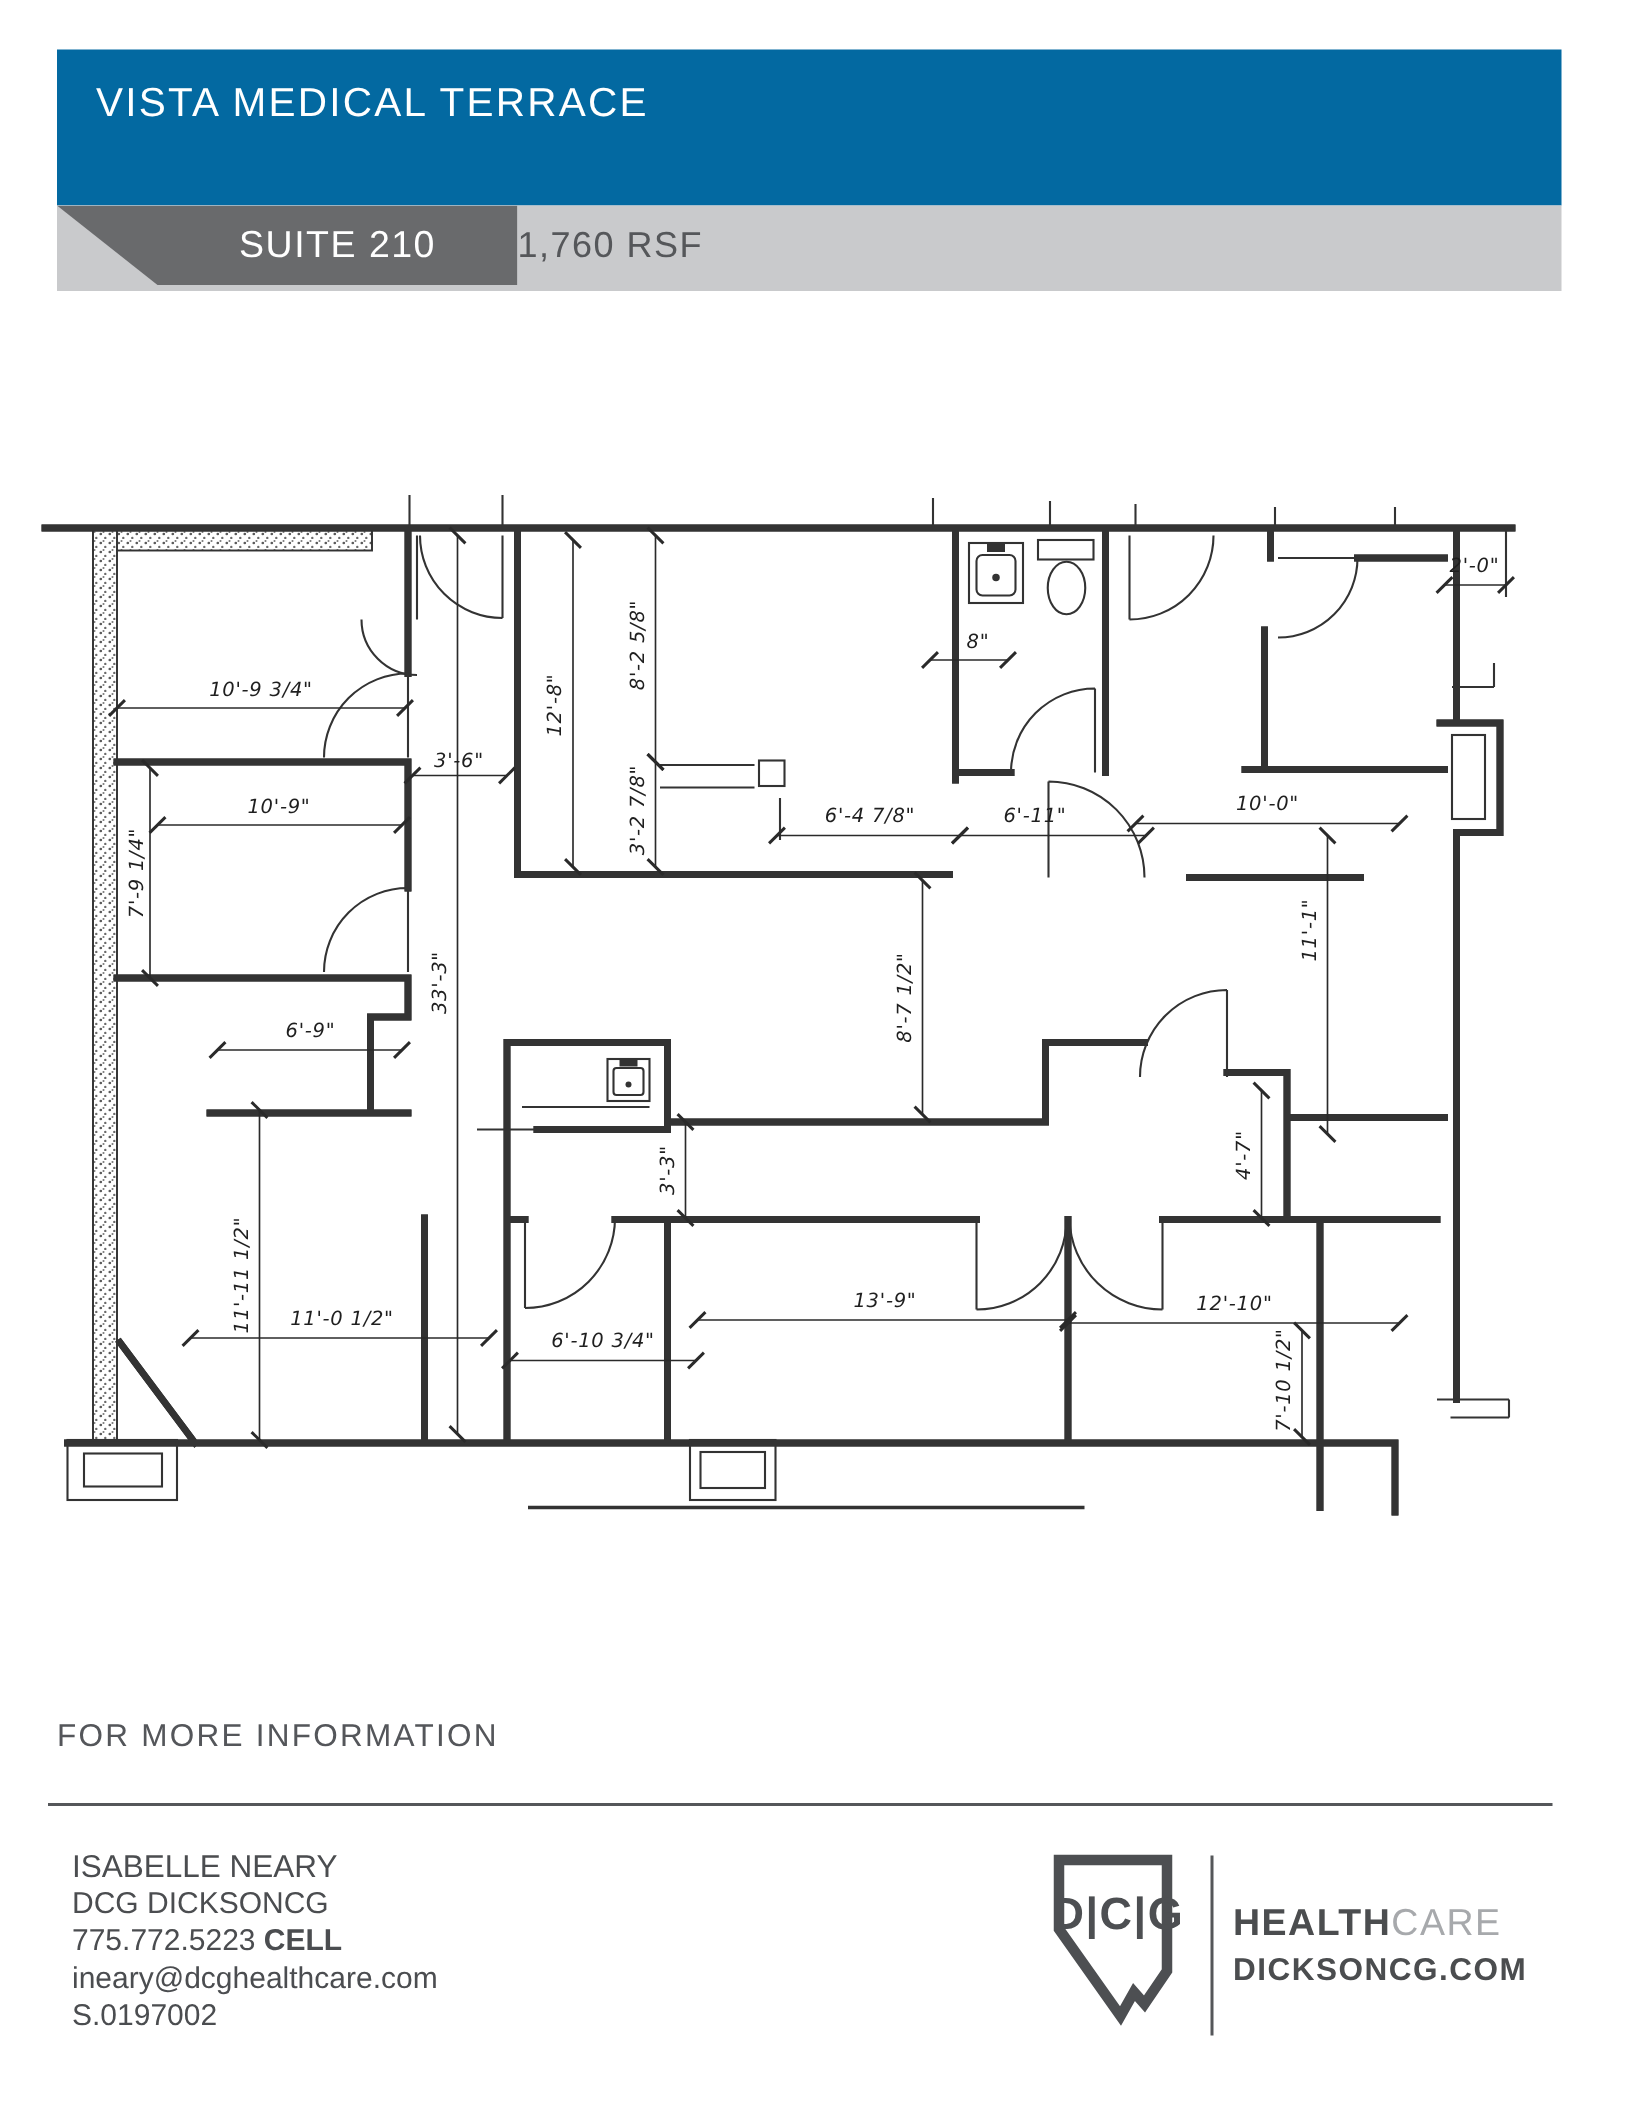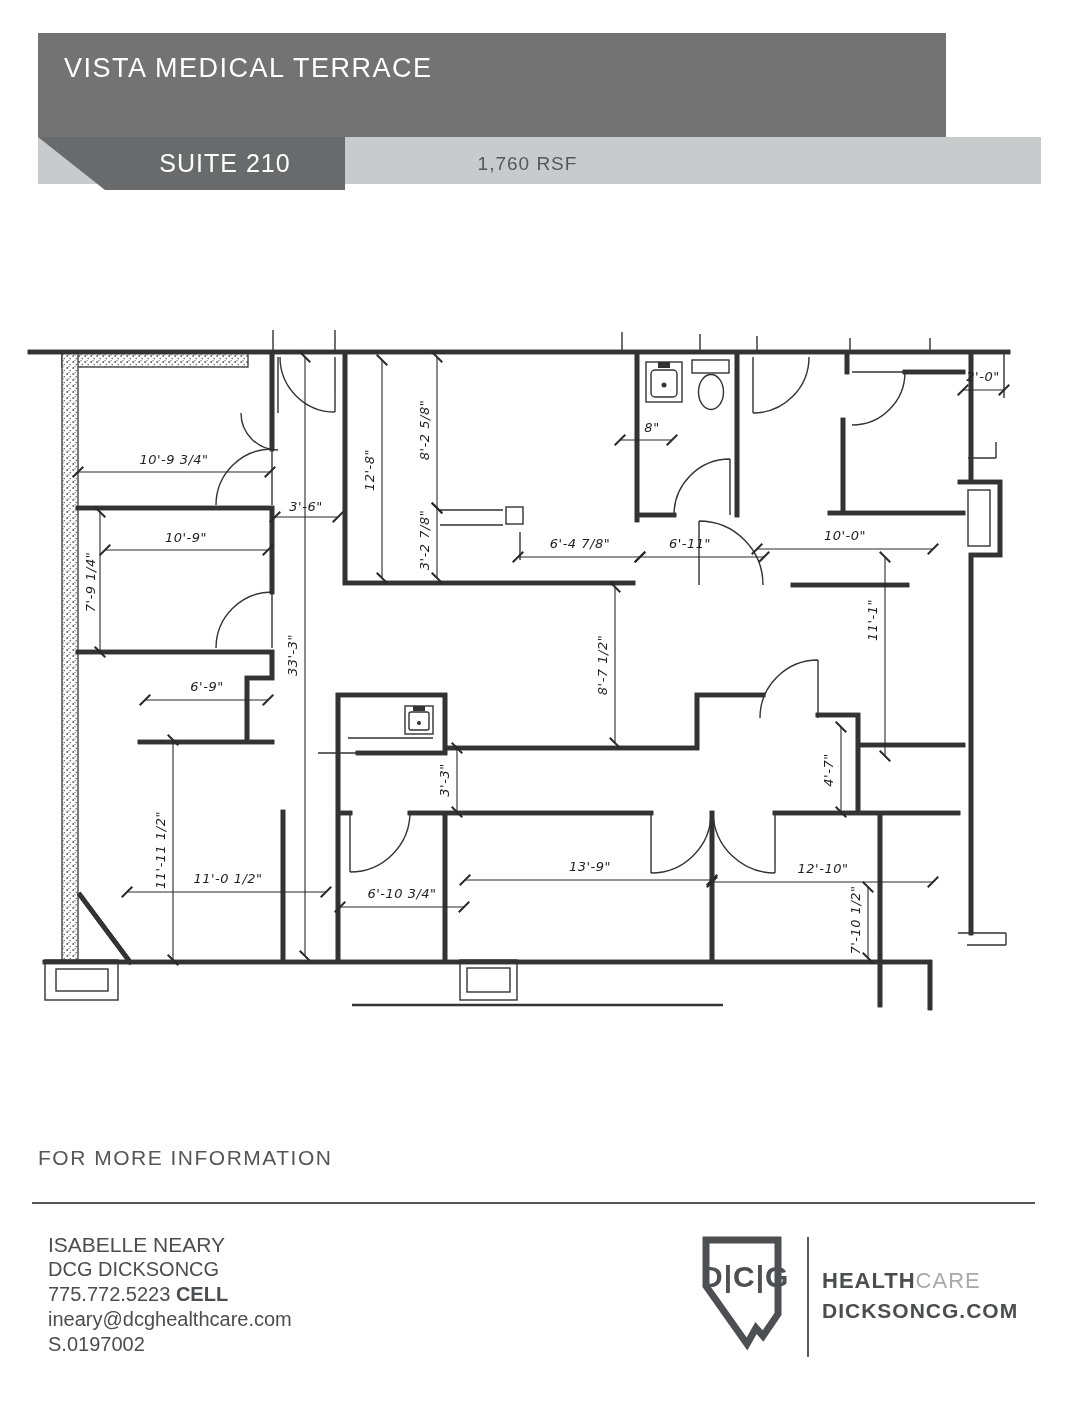--- a/index.html
+++ b/index.html
@@ -1,30 +1,30 @@
 <!DOCTYPE html>
 <html><head>
 <meta charset="utf-8">
 <style>
   html,body{margin:0;padding:0;background:#ffffff;}
   body{width:1084px;height:1412px;position:relative;font-family:"Liberation Sans",sans-serif;overflow:hidden;}
   .abs{position:absolute;}
 
   
-  .blue-bar{left:38px;top:33px;width:908px;height:104px;background:#737373;color:#fff;}
+  .blue-bar{left:38px;top:33px;width:1003px;height:104px;background:#0369a1;color:#fff;}
   .bldg-name{left:26px;top:20px;font-size:27px;letter-spacing:1.5px;font-weight:400;white-space:nowrap;}
   .addr{left:26px;top:60px;font-size:28px;letter-spacing:0.5px;white-space:nowrap;font-weight:300;}
   .addr b{font-weight:700;letter-spacing:1px;}
-  .band{left:38px;top:137px;width:1003px;height:47px;background:#c9cacc;}
+  .band{left:38px;top:137px;width:1003px;height:57px;background:#c9cacc;}
   .band-dark{left:0;top:0;width:307px;height:53px;background:#696a6c;
              clip-path:polygon(0 0,307px 0,307px 53px,67px 53px);}
   .suite-label{left:67px;top:0;width:240px;height:53px;line-height:53px;text-align:center;
                color:#fff;font-size:25px;letter-spacing:1px;}
-  .rsf-label{left:307px;top:0;width:365px;height:53px;line-height:53px;text-align:center;
-             color:#55575a;font-size:19px;letter-spacing:1px;}
+  .rsf-label{left:307px;top:0;width:365px;height:53px;line-height:53px;
+             color:#55575a;font-size:24px;letter-spacing:1px;}
 
   
   svg{display:block;}
   .wall-outer{stroke:#333;stroke-width:4.6;fill:none;stroke-linecap:square;}
   .wall-inner{stroke:#fff;stroke-width:2.1;fill:none;stroke-linecap:square;}
   .thin{stroke:#333;stroke-width:1.4;fill:none;}
   .med{stroke:#333;stroke-width:2.4;fill:none;}
   .dim{stroke:#2a2a2a;stroke-width:1.1;fill:none;}
   .dimtxt{font:italic 13px "DejaVu Sans",sans-serif;fill:#1f1f1f;letter-spacing:0.5px;}
   .fix{stroke:#333;stroke-width:1.4;fill:#fff;}
@@ -32,21 +32,21 @@
 
   
   .fmi{left:38px;top:1146px;font-size:21px;color:#54565a;letter-spacing:1.5px;white-space:nowrap;}
   .rule{left:32px;top:1202px;width:1003px;height:2px;background:#55575a;}
   .contact{left:48px;top:1232px;color:#4b4d50;font-size:20px;line-height:25px;}
   .contact .nm{font-weight:400;font-size:21px;}
   .contact b{font-weight:700;margin-top:48px;}
   .monogram{left:701px;top:1260px;font-size:30px;font-weight:700;color:#4d4f52;letter-spacing:1px;}
   .sep{left:807px;top:1237px;width:2px;height:120px;background:#55575a;}
   .brand{left:822px;top:1268px;color:#4b4d4f;}
-  .brand .l1{font-size:22px;font-weight:700;letter-spacing:1px;}
+  .brand .l1{font-size:25px;font-weight:700;letter-spacing:1px;}
   .brand .l1 .lt{color:#a7a9ac;font-weight:400;}
   .brand .l2{font-size:21px;font-weight:700;letter-spacing:1px;margin-top:5px;}
 </style>
 </head>
 <body>
 
 <div class="abs blue-bar">
   <div class="abs bldg-name">VISTA MEDICAL TERRACE</div>
 </div>
 <div class="abs band">

